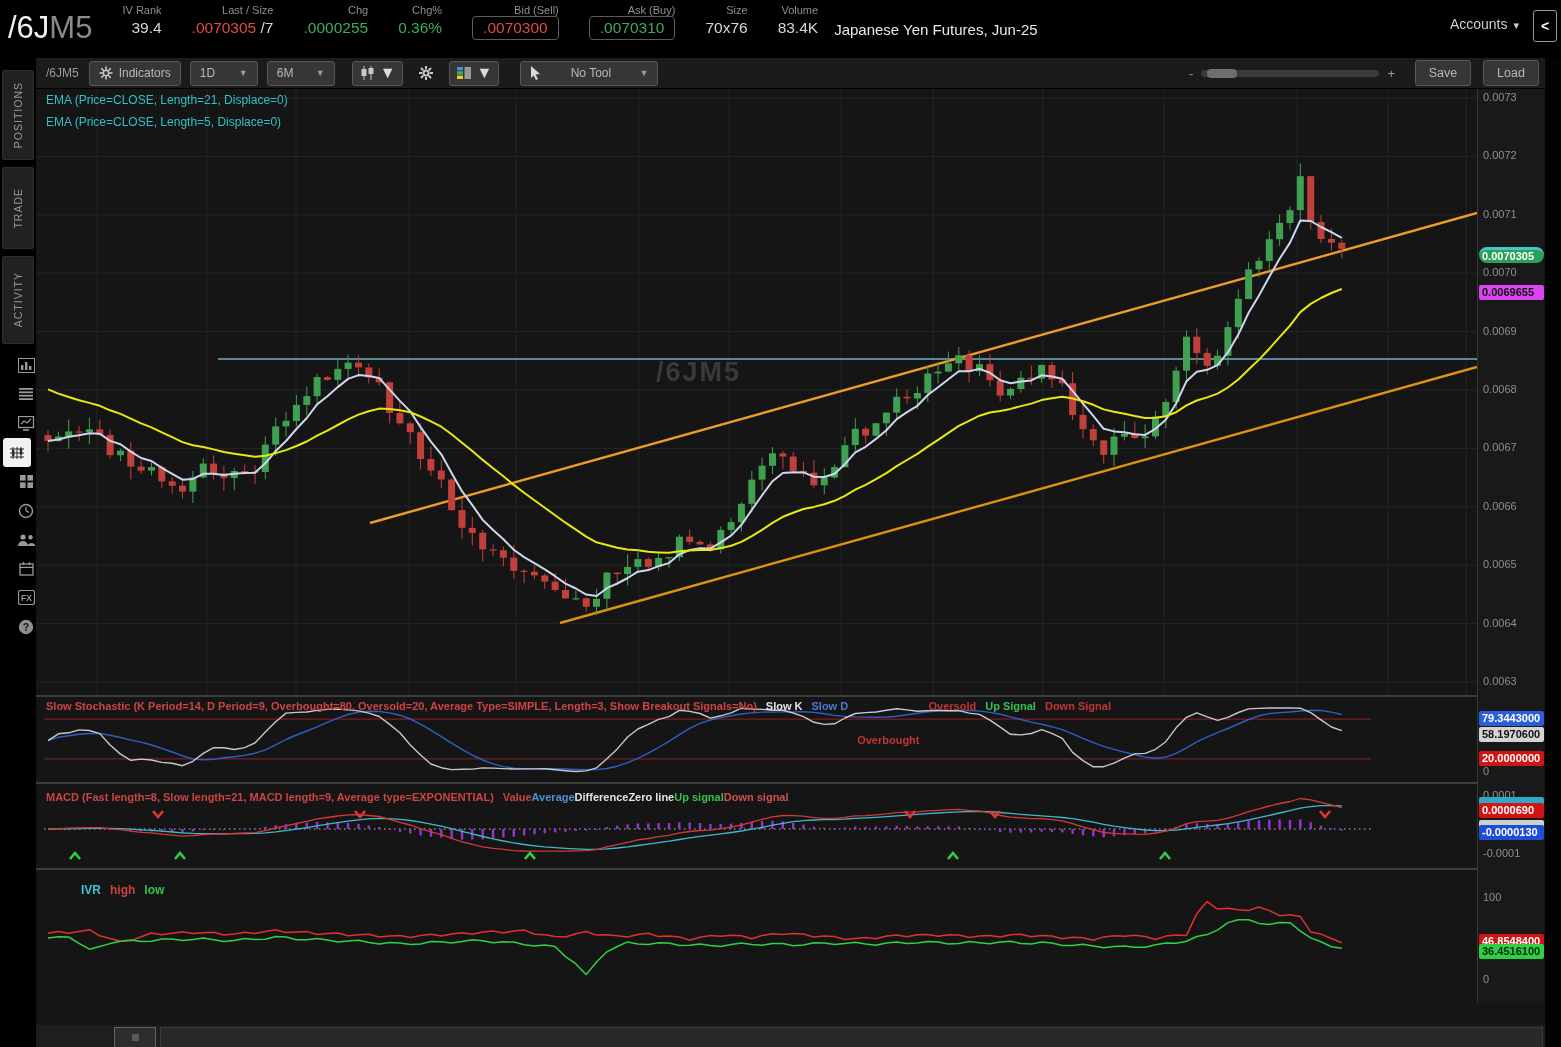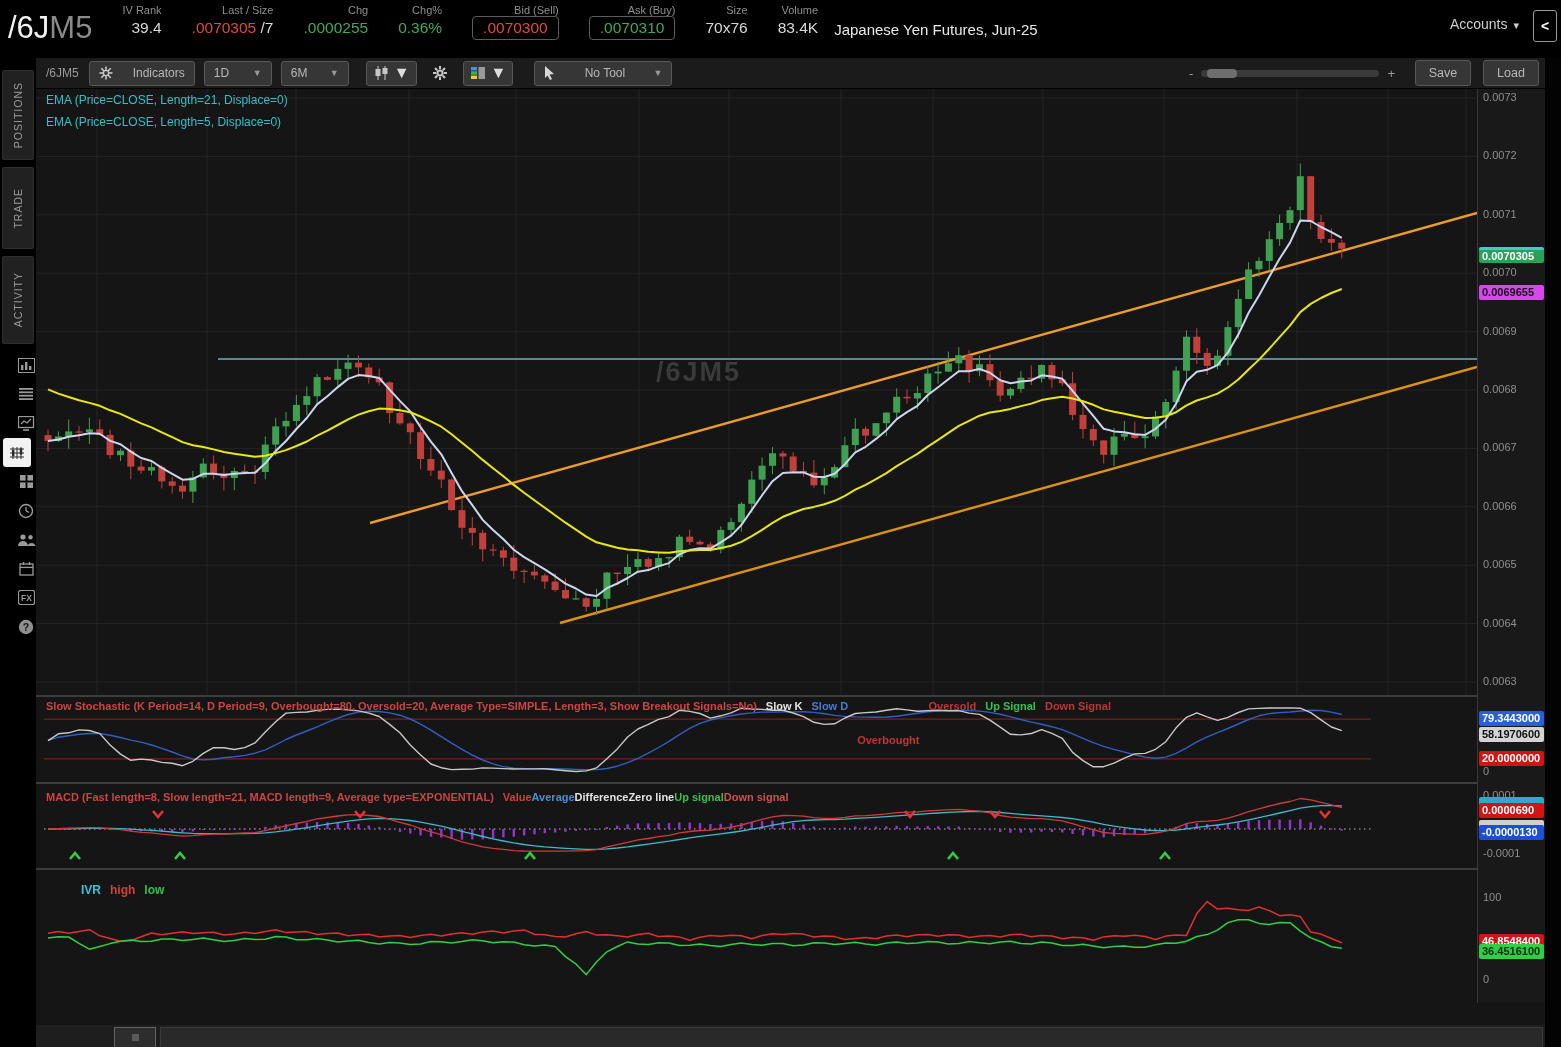--- a/index.html
+++ b/index.html
@@ -28,21 +28,21 @@
   .vtab span{writing-mode:vertical-rl;transform:rotate(180deg);font-size:10.5px;letter-spacing:1px;color:#9a9a9a;}
   .side-icon{width:52px;height:29px;display:flex;align-items:center;justify-content:center;color:#9a9a9a;cursor:pointer;}
   .side-icon.active{background:#f2f2f2;border-radius:3px;width:28px;margin-left:3px;}
   
   #main{position:absolute;left:36px;top:58px;width:1509px;height:989px;background:#151515;}
   #rightstrip{position:absolute;left:1545px;top:58px;width:16px;height:989px;background:#030303;}
   
   #toolbar{position:relative;height:30px;background:#1b1b1b;border-bottom:1px solid #000;display:flex;align-items:center;}
   .tsym{font-size:12px;color:#9a9a9a;margin:0 10px 0 10px;}
   .tbtn{height:23px;background:#363636;border:1px solid #585858;border-radius:3px;color:#b8b8b8;font-size:12px;
-        display:inline-flex;align-items:center;gap:20px;padding:0 9px;margin-right:9px;cursor:pointer;white-space:nowrap;}
+        display:inline-flex;align-items:center;gap:6px;padding:0 9px;margin-right:9px;cursor:pointer;white-space:nowrap;}
   .tbtn .chev{font-size:9px;color:#9a9a9a;}
   .ticon{height:23px;background:#363636;border:1px solid #585858;border-radius:3px;display:inline-flex;align-items:center;
          padding:0 6px;margin-right:9px;cursor:pointer;gap:5px;}
   .toolright{margin-left:auto;display:flex;align-items:center;margin-right:6px;}
   .zoomsign{color:#9a9a9a;font-size:13px;margin:0 8px;cursor:pointer;}
   .slider{width:178px;height:7px;background:#3a3a3a;border-radius:4px;position:relative;cursor:pointer;}
   .slider .handle{position:absolute;left:6px;top:-1px;width:30px;height:9px;background:#6e6e6e;border-radius:4px;}
   .bigbtn{width:54px;height:24px;background:#363636;border:1px solid #585858;border-radius:3px;color:#b8b8b8;
           font-size:12.5px;display:flex;align-items:center;justify-content:center;margin-left:12px;cursor:pointer;}
   
@@ -773,21 +773,21 @@
         <span style="color:#3fc1d6">IVR</span>
         <span style="color:#d04040">high</span>
         <span style="color:#35c04f">low</span>
       </div>
 
       <div class="sep" style="top:606px"></div>
       <div class="sep" style="top:693px"></div>
       <div class="sep" style="top:779px"></div>
 
       <div id="yaxis">
-        <div class="ybadge" style="top:158px;background:#2aa158;color:#fff;border-top:3px solid #46c8c8;height:13px;line-height:13px;">0.0070305</div>
+        <div class="ybadge" style="top:158px;background:#2aa158;color:#fff;border-top:3px solid #46c8c8;height:13px;line-height:13px;border-radius:8px;">0.0070305</div>
         <div class="ybadge" style="top:196px;background:#d946ef;color:#111;">0.0069655</div>
         <div class="ybadge" style="top:622px;background:#2b5fd9;color:#fff;">79.3443000</div>
         <div class="ybadge" style="top:638px;background:#d4d4d4;color:#111;">58.1970600</div>
         <div class="ybadge" style="top:662px;background:#d21414;color:#fff;">20.0000000</div>
         <div class="ylab" style="top:676px">0</div>
         <div class="ylab" style="top:700px">0.0001</div>
         <div class="ybadge" style="top:708px;background:#30a8c8;height:12px;"></div>
         <div class="ybadge" style="top:714px;background:#d21414;color:#fff;">0.0000690</div>
         <div class="ybadge" style="top:731px;background:#cfcfcf;height:12px;"></div>
         <div class="ybadge" style="top:736px;background:#1d4ed8;color:#fff;">-0.0000130</div>

